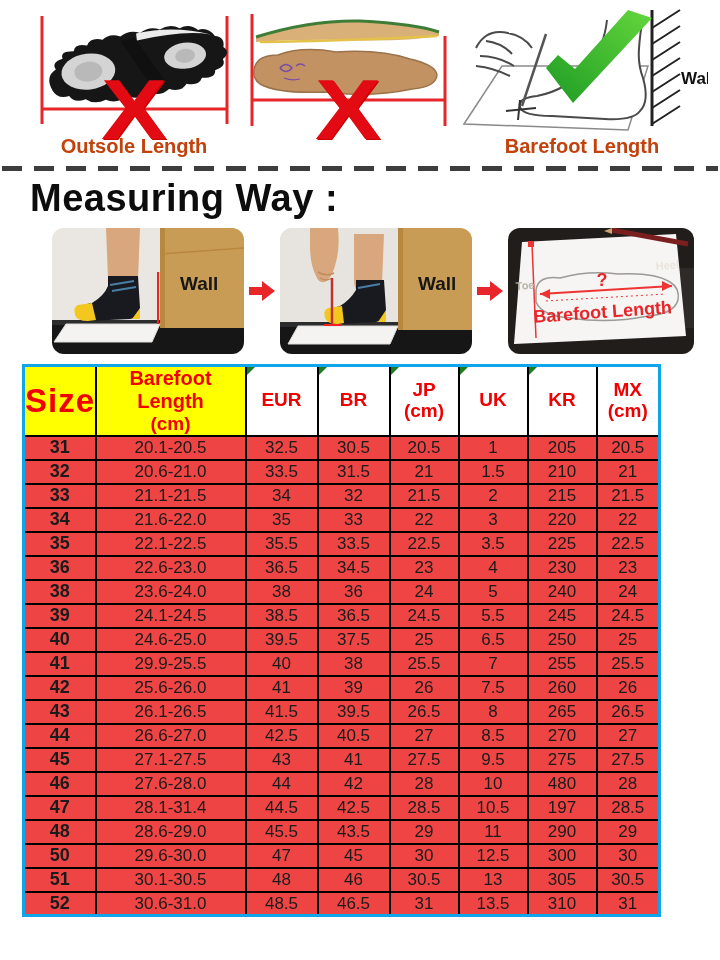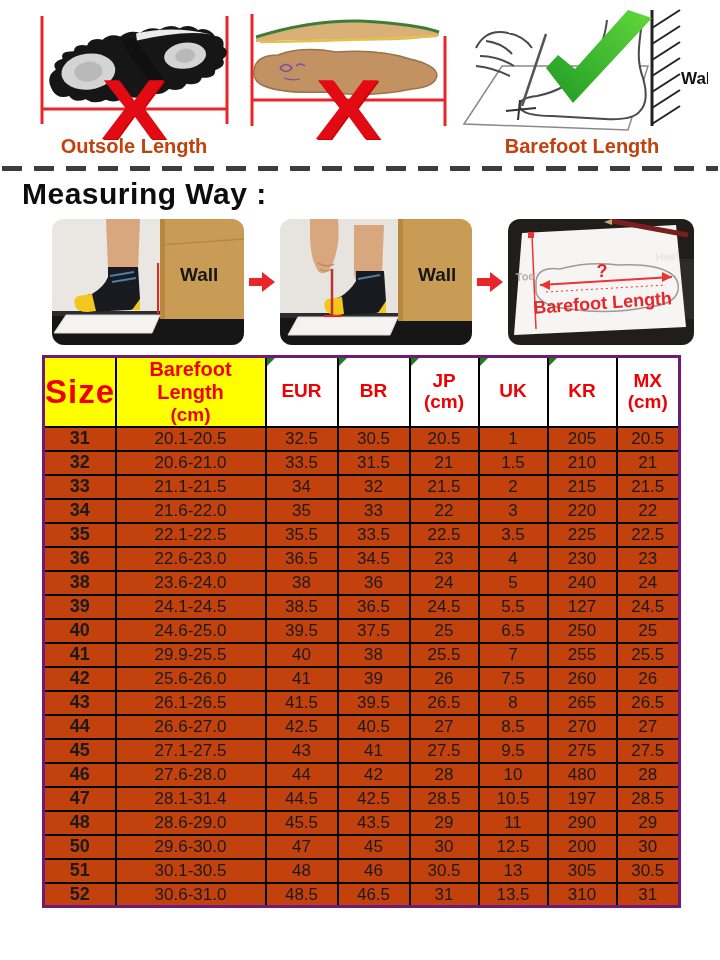--- a/index.html
+++ b/index.html
@@ -16,31 +16,31 @@
   .guide-caption{position:absolute;left:0;right:0;bottom:0;font-size:20px;font-weight:bold;color:#c2410c;z-index:3;}
   .xmark{position:absolute;left:50%;bottom:10px;transform:translateX(-50%) scaleX(1.15);
          font-size:86px;line-height:0.9;font-weight:bold;color:#e30b13;z-index:2;
          text-shadow:1px 1px 0 #c00;}
 
   
   .dashed-divider{height:5px;margin:8px 2px 6px 2px;
     background:repeating-linear-gradient(90deg,#3d3d3d 0 20px,transparent 20px 32px);}
 
   
-  .measuring-heading{margin:2px 0 8px 22px;font-size:30px;font-weight:bold;color:#0d0d0d;letter-spacing:.5px;}
+  .measuring-heading{margin:2px 0 8px 30px;font-size:38px;font-weight:bold;color:#0d0d0d;letter-spacing:.5px;}
 
   
   .photos-row{display:flex;align-items:center;margin:0 0 10px 52px;height:126px;}
   .photo{width:192px;height:126px;border-radius:12px;overflow:hidden;flex:none;box-shadow:0 0 0 1px #eee inset;}
   .photo.p3{width:186px;}
   .step-arrow{flex:none;margin:0 5px;display:block;}
 
   
-  table.size-chart{border-collapse:collapse;table-layout:fixed;margin:2px 0 0 42px;width:636px;
-    border:3px solid #701a75;background:#c2410c;}
+  table.size-chart{border-collapse:collapse;table-layout:fixed;margin:2px 0 0 22px;width:636px;
+    border:3px solid #0ea5e9;background:#ef4444;}
   .size-chart th,.size-chart td{border:2px solid #000;text-align:center;vertical-align:middle;padding:0;}
   .size-chart thead tr{height:56px;}
   .size-chart tbody tr{height:24px;}
   th.hd{color:#f00000;position:relative;background:#fff;font-weight:bold;font-size:19px;line-height:1.1;}
   th.hd .sub{display:block;font-size:19px;}
   th.hd-size{background:#ffff00;font-size:33px;letter-spacing:1px;}
   th.hd-bf{background:#ffff00;font-size:20px;line-height:1.15;}
   .corner{position:absolute;top:0;left:0;width:0;height:0;
     border-top:8px solid #1e7d1e;border-right:8px solid transparent;}
   .size-chart td{font-size:17px;color:#1b1b1b;}
@@ -289,21 +289,21 @@
           <td class="c6">240</td>
           <td class="c7">24</td>
         </tr>
         <tr>
           <td class="c0">39</td>
           <td class="c1">24.1-24.5</td>
           <td class="c2">38.5</td>
           <td class="c3">36.5</td>
           <td class="c4">24.5</td>
           <td class="c5">5.5</td>
-          <td class="c6">127</td>
+          <td class="c6">245</td>
           <td class="c7">24.5</td>
         </tr>
         <tr>
           <td class="c0">40</td>
           <td class="c1">24.6-25.0</td>
           <td class="c2">39.5</td>
           <td class="c3">37.5</td>
           <td class="c4">25</td>
           <td class="c5">6.5</td>
           <td class="c6">250</td>
@@ -389,21 +389,21 @@
           <td class="c6">290</td>
           <td class="c7">29</td>
         </tr>
         <tr>
           <td class="c0">50</td>
           <td class="c1">29.6-30.0</td>
           <td class="c2">47</td>
           <td class="c3">45</td>
           <td class="c4">30</td>
           <td class="c5">12.5</td>
-          <td class="c6">200</td>
+          <td class="c6">300</td>
           <td class="c7">30</td>
         </tr>
         <tr>
           <td class="c0">51</td>
           <td class="c1">30.1-30.5</td>
           <td class="c2">48</td>
           <td class="c3">46</td>
           <td class="c4">30.5</td>
           <td class="c5">13</td>
           <td class="c6">305</td>

